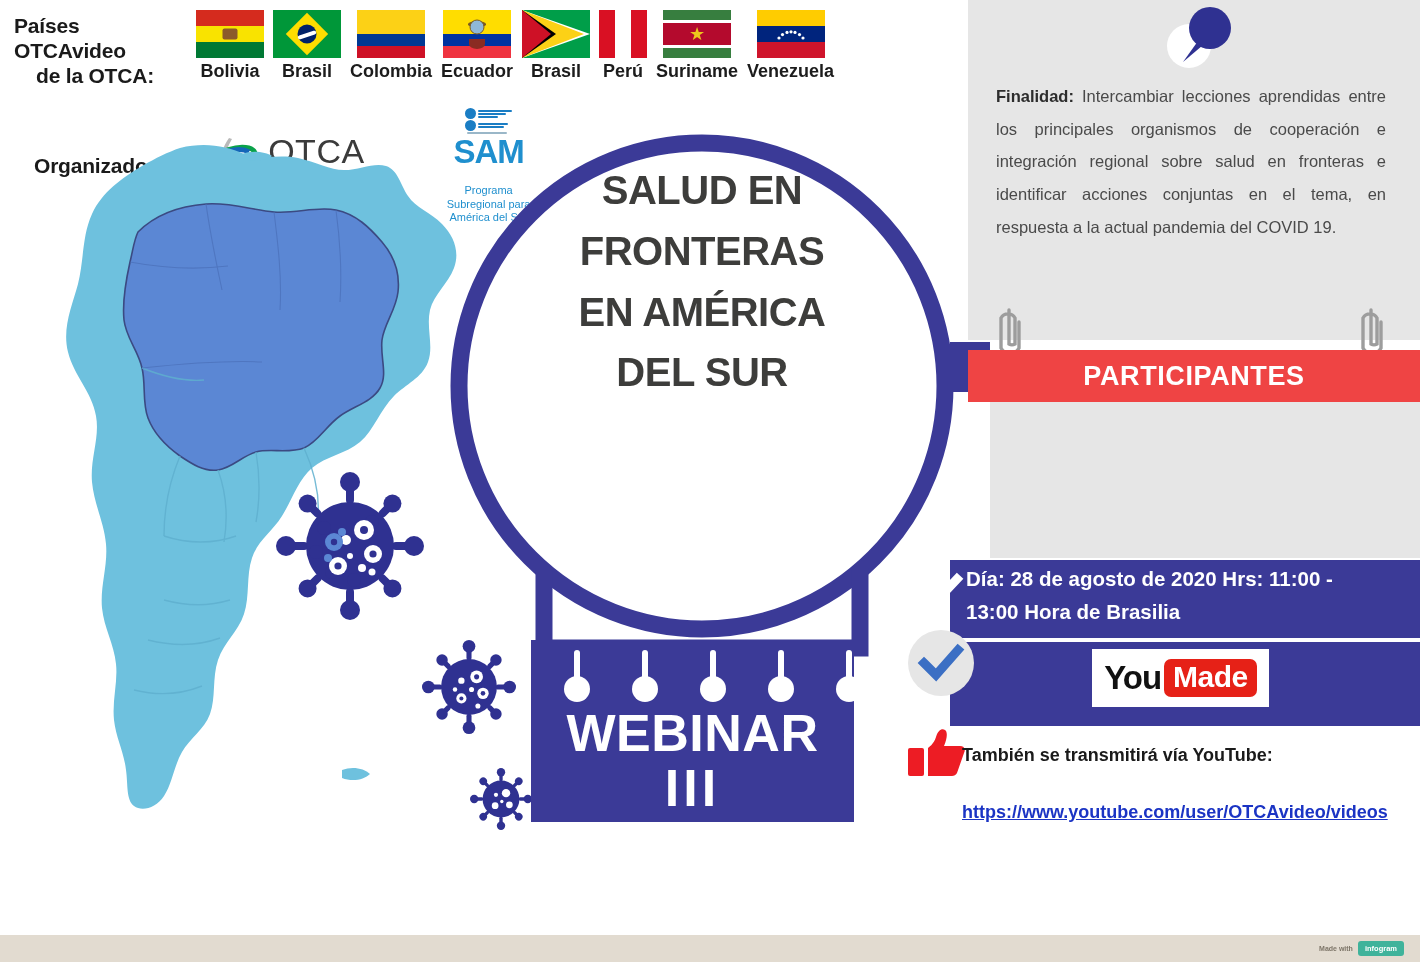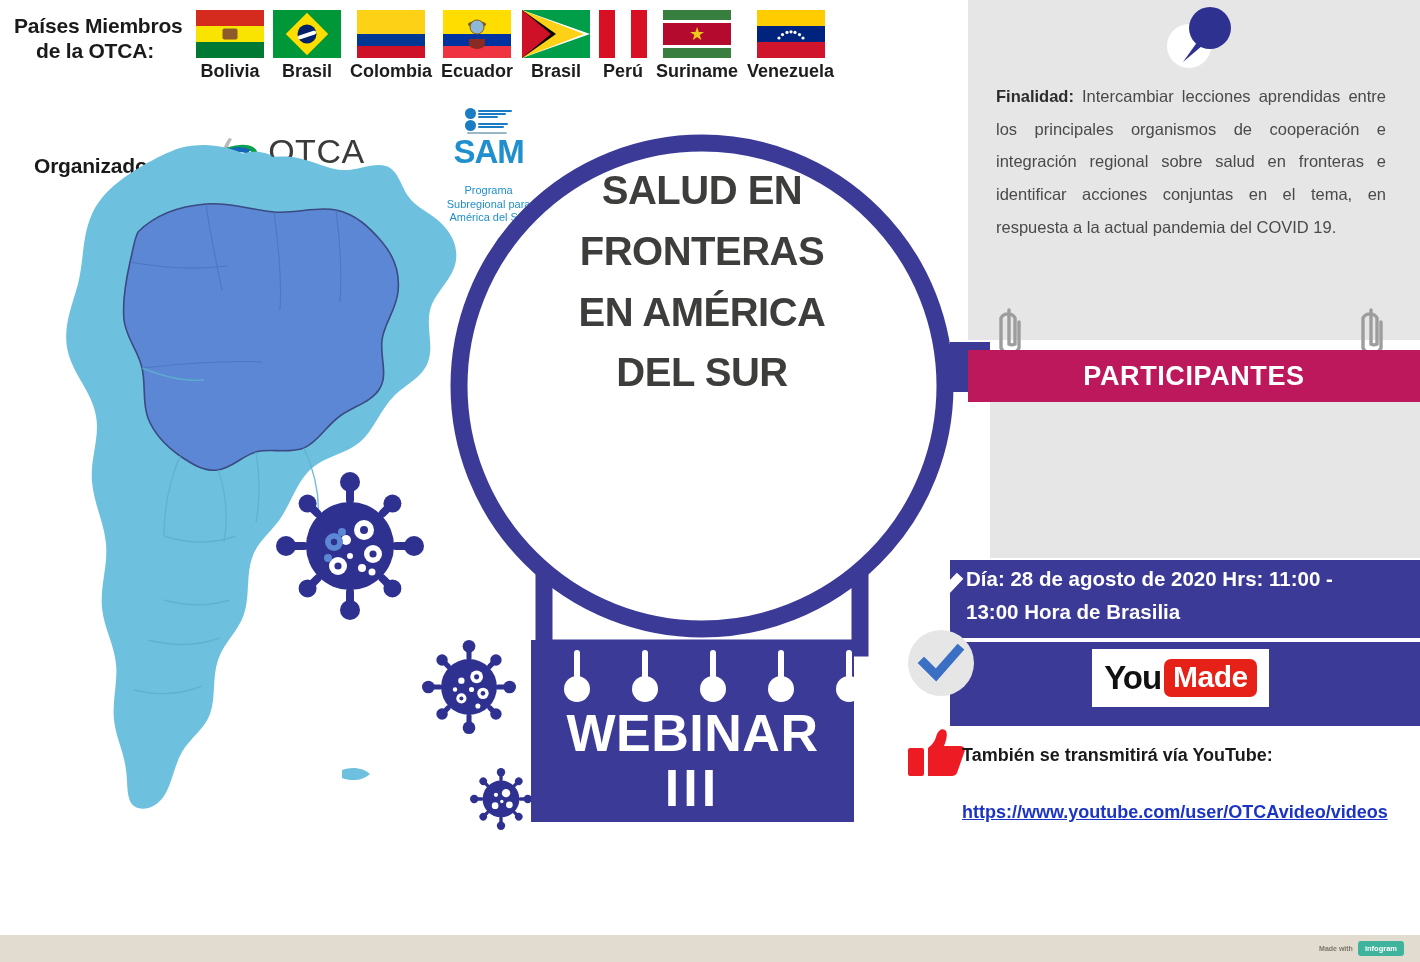--- a/index.html
+++ b/index.html
@@ -120,21 +120,21 @@
   #pin-icon{position:absolute;left:1163px;top:4px;width:72px;height:66px;}
   #purpose-text{
     position:absolute;left:996px;top:80px;width:390px;
     font-size:16.5px;color:#4a4a4a;line-height:1.98;text-align:justify;
   }
   #purpose-text b{color:#2d2d2d;}
 
   .clip{position:absolute;width:26px;height:54px;}
 
   #participants-header{
-    left:968px;top:350px;width:452px;height:52px;background:#be185d;
+    left:968px;top:350px;width:452px;height:52px;background:#ef4444;
     color:#fff;font-size:27px;font-weight:bold;letter-spacing:.6px;
     display:flex;align-items:center;justify-content:center;
   }
   #participants-tab{
     left:950px;top:342px;width:40px;height:50px;background:#3b3a97;
   }
   #participants-body{
     left:990px;top:402px;width:430px;height:156px;background:#e6e6e6;
   }
   #participants-list{
@@ -190,21 +190,21 @@
     padding:3px 7px;border-radius:3px;position:relative;
   }
 </style>
 </head>
 <body>
 
 <div class="stage">
 
   <div class="abs" id="countries-header">
     <div class="ttl">
-      <span>Países Miembros</span>
+      <span>Países OTCAvideo</span>
       <span class="l2">de la OTCA:</span>
     </div>
   </div>
 
   <div class="abs" id="flags-row">
 
     <div class="flag-item">
       <div class="flag fg-bolivia">
           <div class="emb"></div>
         </div>

